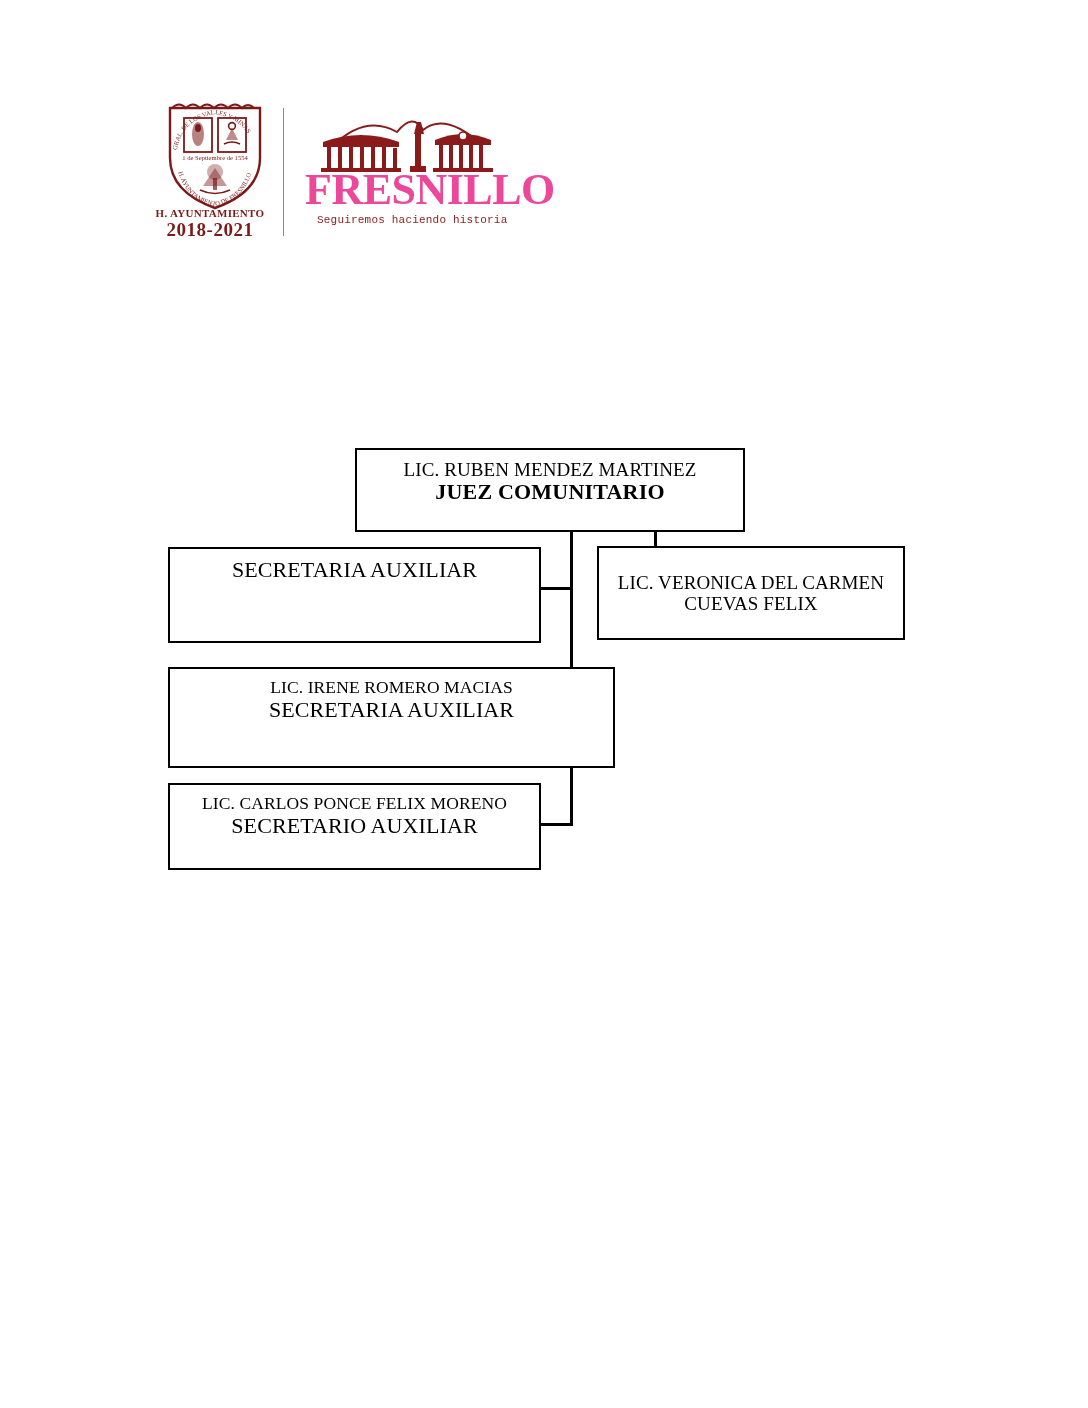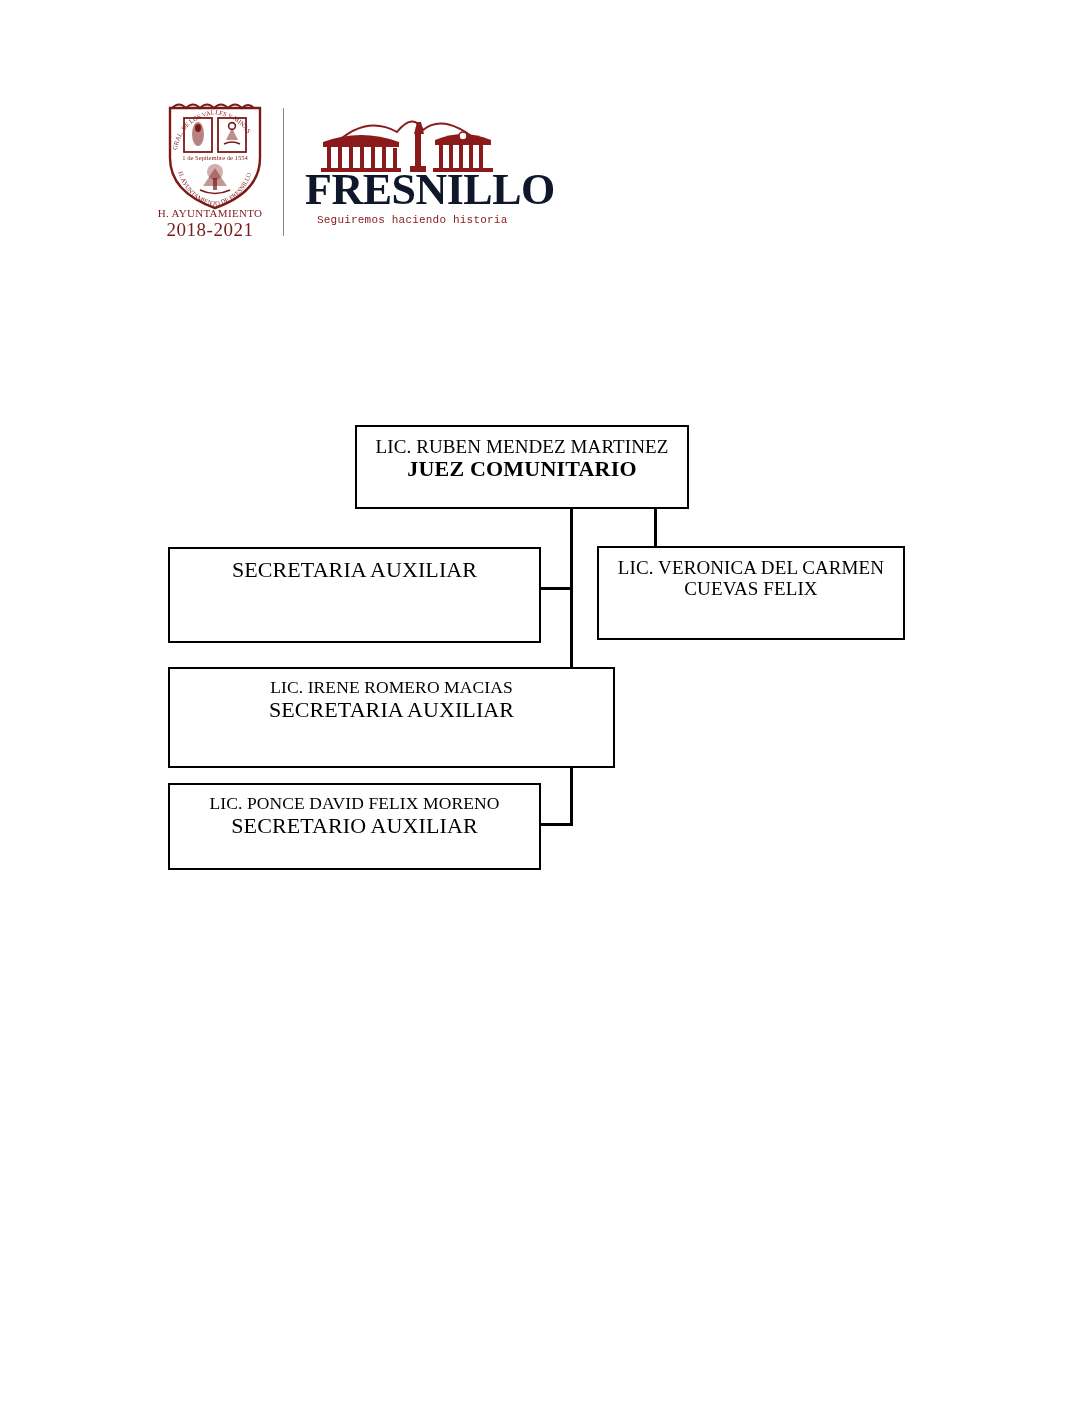--- a/index.html
+++ b/index.html
@@ -36,21 +36,21 @@
     height: 150px;
   }
   .crest-label {
     position: absolute;
     left: 0px;
     top: 108px;
     width: 120px;
     text-align: center;
     color: #7c1a1a;
     font-family: "Liberation Serif", serif;
-    font-weight: normal;
+    font-weight: bold;
     line-height: 1.05;
   }
   .crest-label .l1 { font-size: 11px; letter-spacing: .3px; }
   .crest-label .l2 { font-size: 19px; letter-spacing: .5px; }
 
   .divider-rule {
     position: absolute;
     left: 133px;
     top: 8px;
     width: 1px;
@@ -64,21 +64,21 @@
     top: 10px;
     width: 220px;
     height: 135px;
   }
   .fresnillo-word {
     position: absolute;
     left: 0;
     top: 58px;
     width: 220px;
     text-align: center;
-    color: #0f172a;
+    color: #ec4899;
     font-family: "Liberation Serif", serif;
     font-weight: bold;
     font-size: 44px;
     letter-spacing: -0.5px;
     line-height: 1;
   }
   .fresnillo-tag {
     position: absolute;
     left: 12px;
     top: 104px;
@@ -124,28 +124,28 @@
     box-sizing: border-box;
     text-align: center;
     padding-top: 9px;
   }
   .node .ln { display: block; line-height: 1.12; }
   .ln-name   { font-size: 17.5px; letter-spacing: .1px; }
   .ln-role   { font-size: 22px; letter-spacing: .1px; }
   .ln-role-b { font-size: 22px; font-weight: bold; letter-spacing: .2px; }
   .ln-sm     { font-size: 19px; letter-spacing: .1px; }
 
-  #node-root { left: 355px; top: 425px; width: 334px; height: 84px; }
+  #node-root { left: 355px; top: 448px; width: 390px; height: 84px; }
   #node-root .ln-name { font-size: 19px; }
 
   #node-sec-aux-1 { left: 168px; top: 547px; width: 373px; height: 96px; }
   #node-sec-aux-2 { left: 168px; top: 667px; width: 447px; height: 101px; }
   #node-sec-aux-3 { left: 168px; top: 783px; width: 373px; height: 87px; }
   #node-sec-acuerdos { left: 597px; top: 546px; width: 308px; height: 94px; }
-  #node-sec-acuerdos { padding-top: 9px; text-align: center; }
+  #node-sec-acuerdos { padding-top: 24px; text-align: center; }
 
   
   .conn { position: absolute; background: #000000; }
   #conn-trunk       { left: 570px; top: 509px; width: 3px;   height: 317px; }
   #conn-stub-1      { left: 541px; top: 587px; width: 32px;  height: 3px; }
   #conn-stub-2      { left: 541px; top: 711px; width: 32px;  height: 3px; }
   #conn-stub-3      { left: 541px; top: 823px; width: 32px;  height: 3px; }
   #conn-right-drop  { left: 654px; top: 509px; width: 3px;   height: 38px; }
 </style>
 </head>
@@ -255,21 +255,21 @@
   <div class="node" id="node-sec-aux-1">
     <span class="ln ln-role">SECRETARIA AUXILIAR</span>
   </div>
 
   <div class="node" id="node-sec-aux-2">
     <span class="ln ln-name">LIC. IRENE ROMERO MACIAS</span>
     <span class="ln ln-role">SECRETARIA AUXILIAR</span>
   </div>
 
   <div class="node" id="node-sec-aux-3">
-    <span class="ln ln-name">LIC. PONCE DAVID FELIX MORENO</span>
+    <span class="ln ln-name">LIC. CARLOS PONCE FELIX MORENO</span>
     <span class="ln ln-role">SECRETARIO AUXILIAR</span>
   </div>
 
   <div class="node" id="node-sec-acuerdos">
     <span class="ln ln-sm">LIC.  VERONICA DEL CARMEN</span>
     <span class="ln ln-sm">CUEVAS FELIX</span>
   </div>
 
 </div>
 

